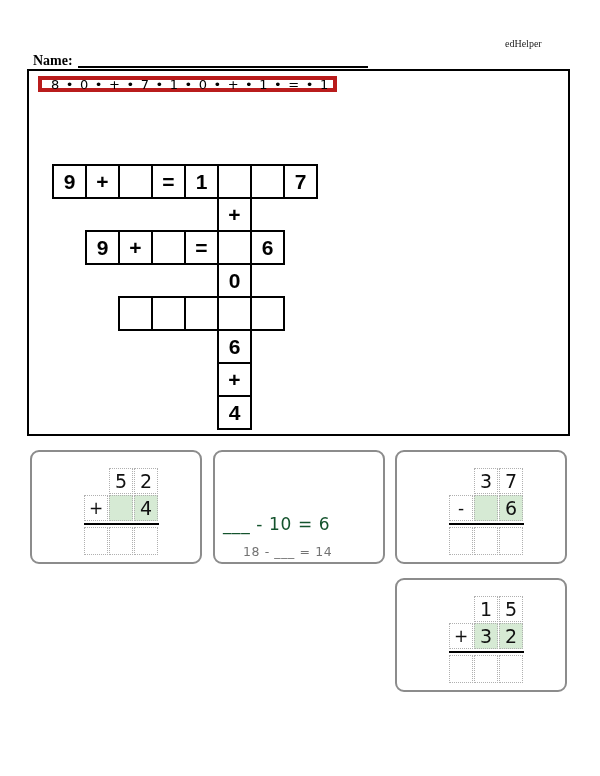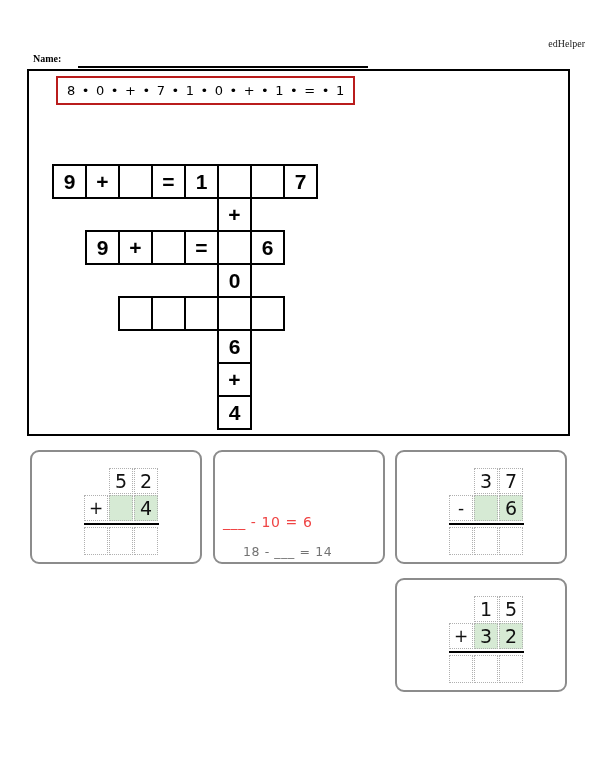--- a/index.html
+++ b/index.html
@@ -1,31 +1,31 @@
 <!DOCTYPE html>
 <html><head>
 <meta charset="utf-8">
 <style>
   html,body{margin:0;padding:0;background:#fff;}
   .page{position:relative;width:600px;height:776px;background:#ffffff;overflow:hidden;
         font-family:"DejaVu Sans",sans-serif;color:#000;}
 
   
-  .brand{position:absolute;left:505px;top:38px;width:80px;text-align:right;
+  .brand{position:absolute;left:505px;top:38px;width:80px;text-align:left;
          font-family:"Liberation Serif",serif;font-size:10px;color:#222;}
   .name-label{position:absolute;left:33px;top:53px;font-family:"Liberation Serif",serif;
-              font-weight:bold;font-size:10px;}
+              font-weight:bold;font-size:14px;}
   .name-line{position:absolute;left:78px;top:47px;width:290px;height:19px;
              border-bottom:2px solid #000;}
 
   
   .outer-box{position:absolute;left:27px;top:69px;width:543px;height:367px;
              border:2px solid #000;box-sizing:border-box;background:#fff;}
-  .pieces-box{position:absolute;left:27px;top:5px;width:299px;height:29px;
-              border:2px solid #b91c1c;box-sizing:border-box;display:flex;align-items:center;
+  .pieces-box{position:absolute;left:9px;top:5px;width:299px;height:16px;
+              border:4px solid #b91c1c;box-sizing:border-box;display:flex;align-items:center;
               padding-left:9px;font-size:13px;letter-spacing:1.2px;}
   .instruction{position:absolute;left:10px;top:34px;font-size:13px;letter-spacing:0.2px;}
 
   
   .pz-cell{position:absolute;width:35px;height:35px;border:2px solid #000;box-sizing:border-box;
            background:#fff;display:flex;align-items:center;justify-content:center;
            font-family:"Liberation Sans",sans-serif;font-weight:bold;font-size:21px;line-height:1;}
 
   
   .card{position:absolute;width:172px;height:114px;border:2px solid #8c8c8c;border-radius:9px;
@@ -41,21 +41,21 @@
            font-size:19px;line-height:1;color:#111;}
   .mg-cell.ghost{border-color:transparent;}
   .mg-cell.green{background:#d6ead4;}
   .mg-cell.op{font-size:17px;}
   .mg-cell.ans{height:28px;}
   .mg-line{width:75px;height:2px;background:#000;margin:1px 0 1px 0;}
 
   
   .word-problem{position:absolute;left:9px;top:5px;right:7px;font-size:11.5px;
                 line-height:16.5px;color:#2e2e2e;white-space:pre-wrap;letter-spacing:0.2px;}
-  .eq-line1{position:absolute;left:8px;top:62px;font-size:14px;letter-spacing:0.6px;color:#ef4444;}
+  .eq-line1{position:absolute;left:8px;top:62px;font-size:17px;letter-spacing:0.6px;color:#14532d;}
   .eq-line2{position:absolute;left:28px;top:92px;font-size:12.5px;letter-spacing:0.6px;color:#737373;}
 </style>
 </head>
 <body>
 
 <div class="page">
 
   <div class="brand">edHelper</div>
   <div class="name-label">Name:</div>
   <div class="name-line"></div>

